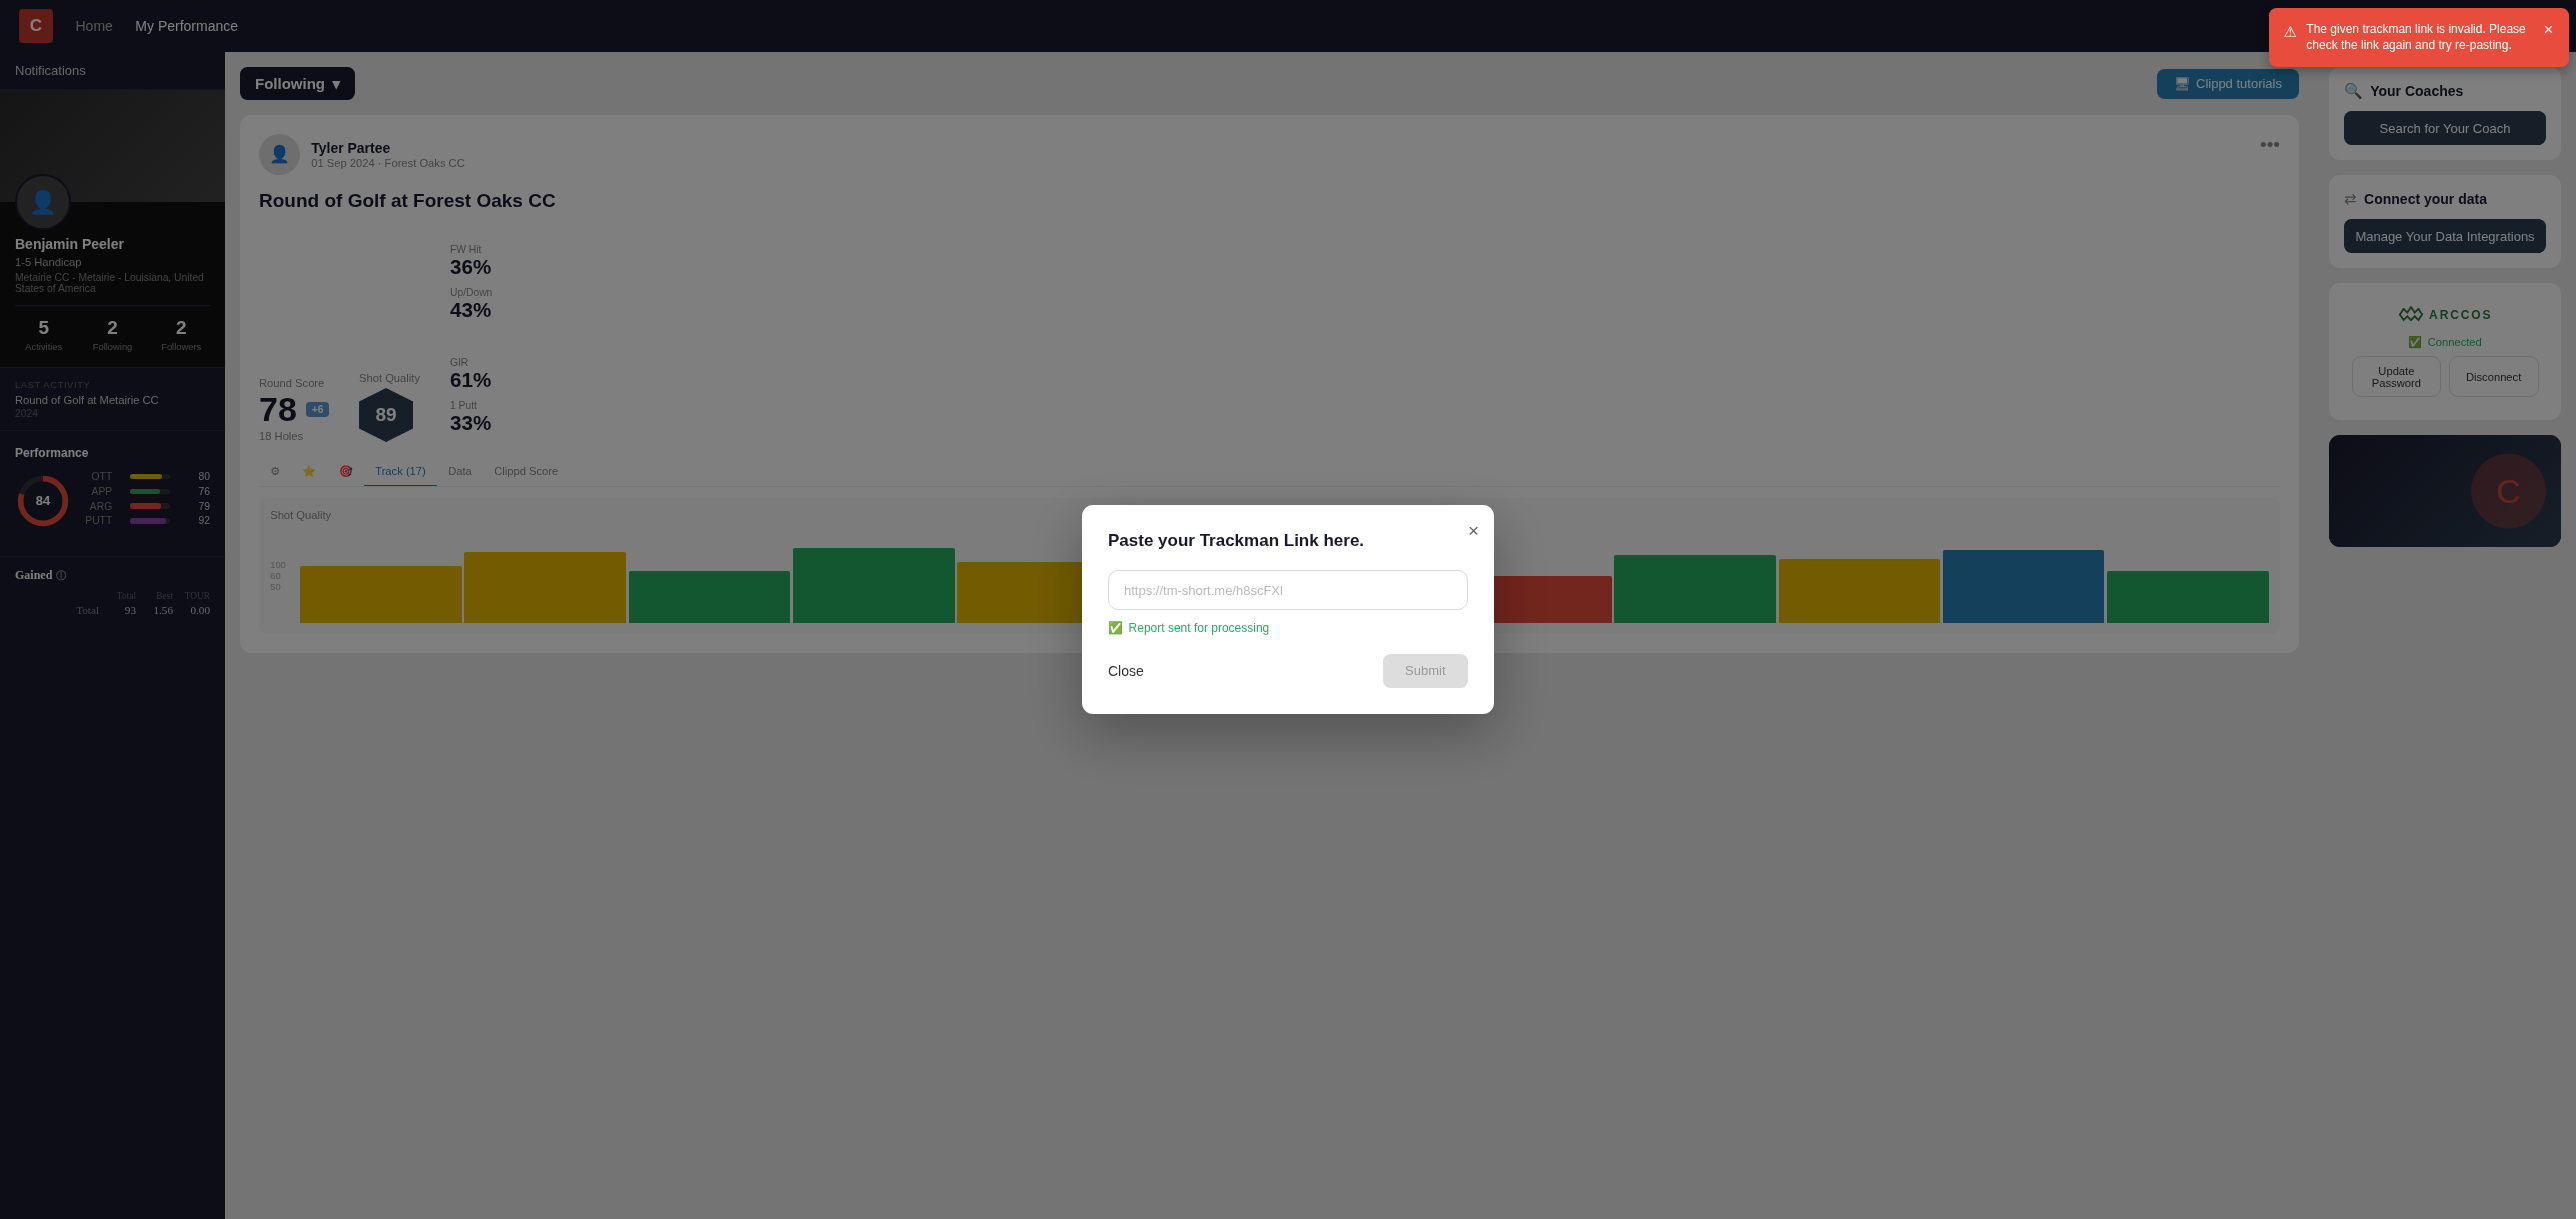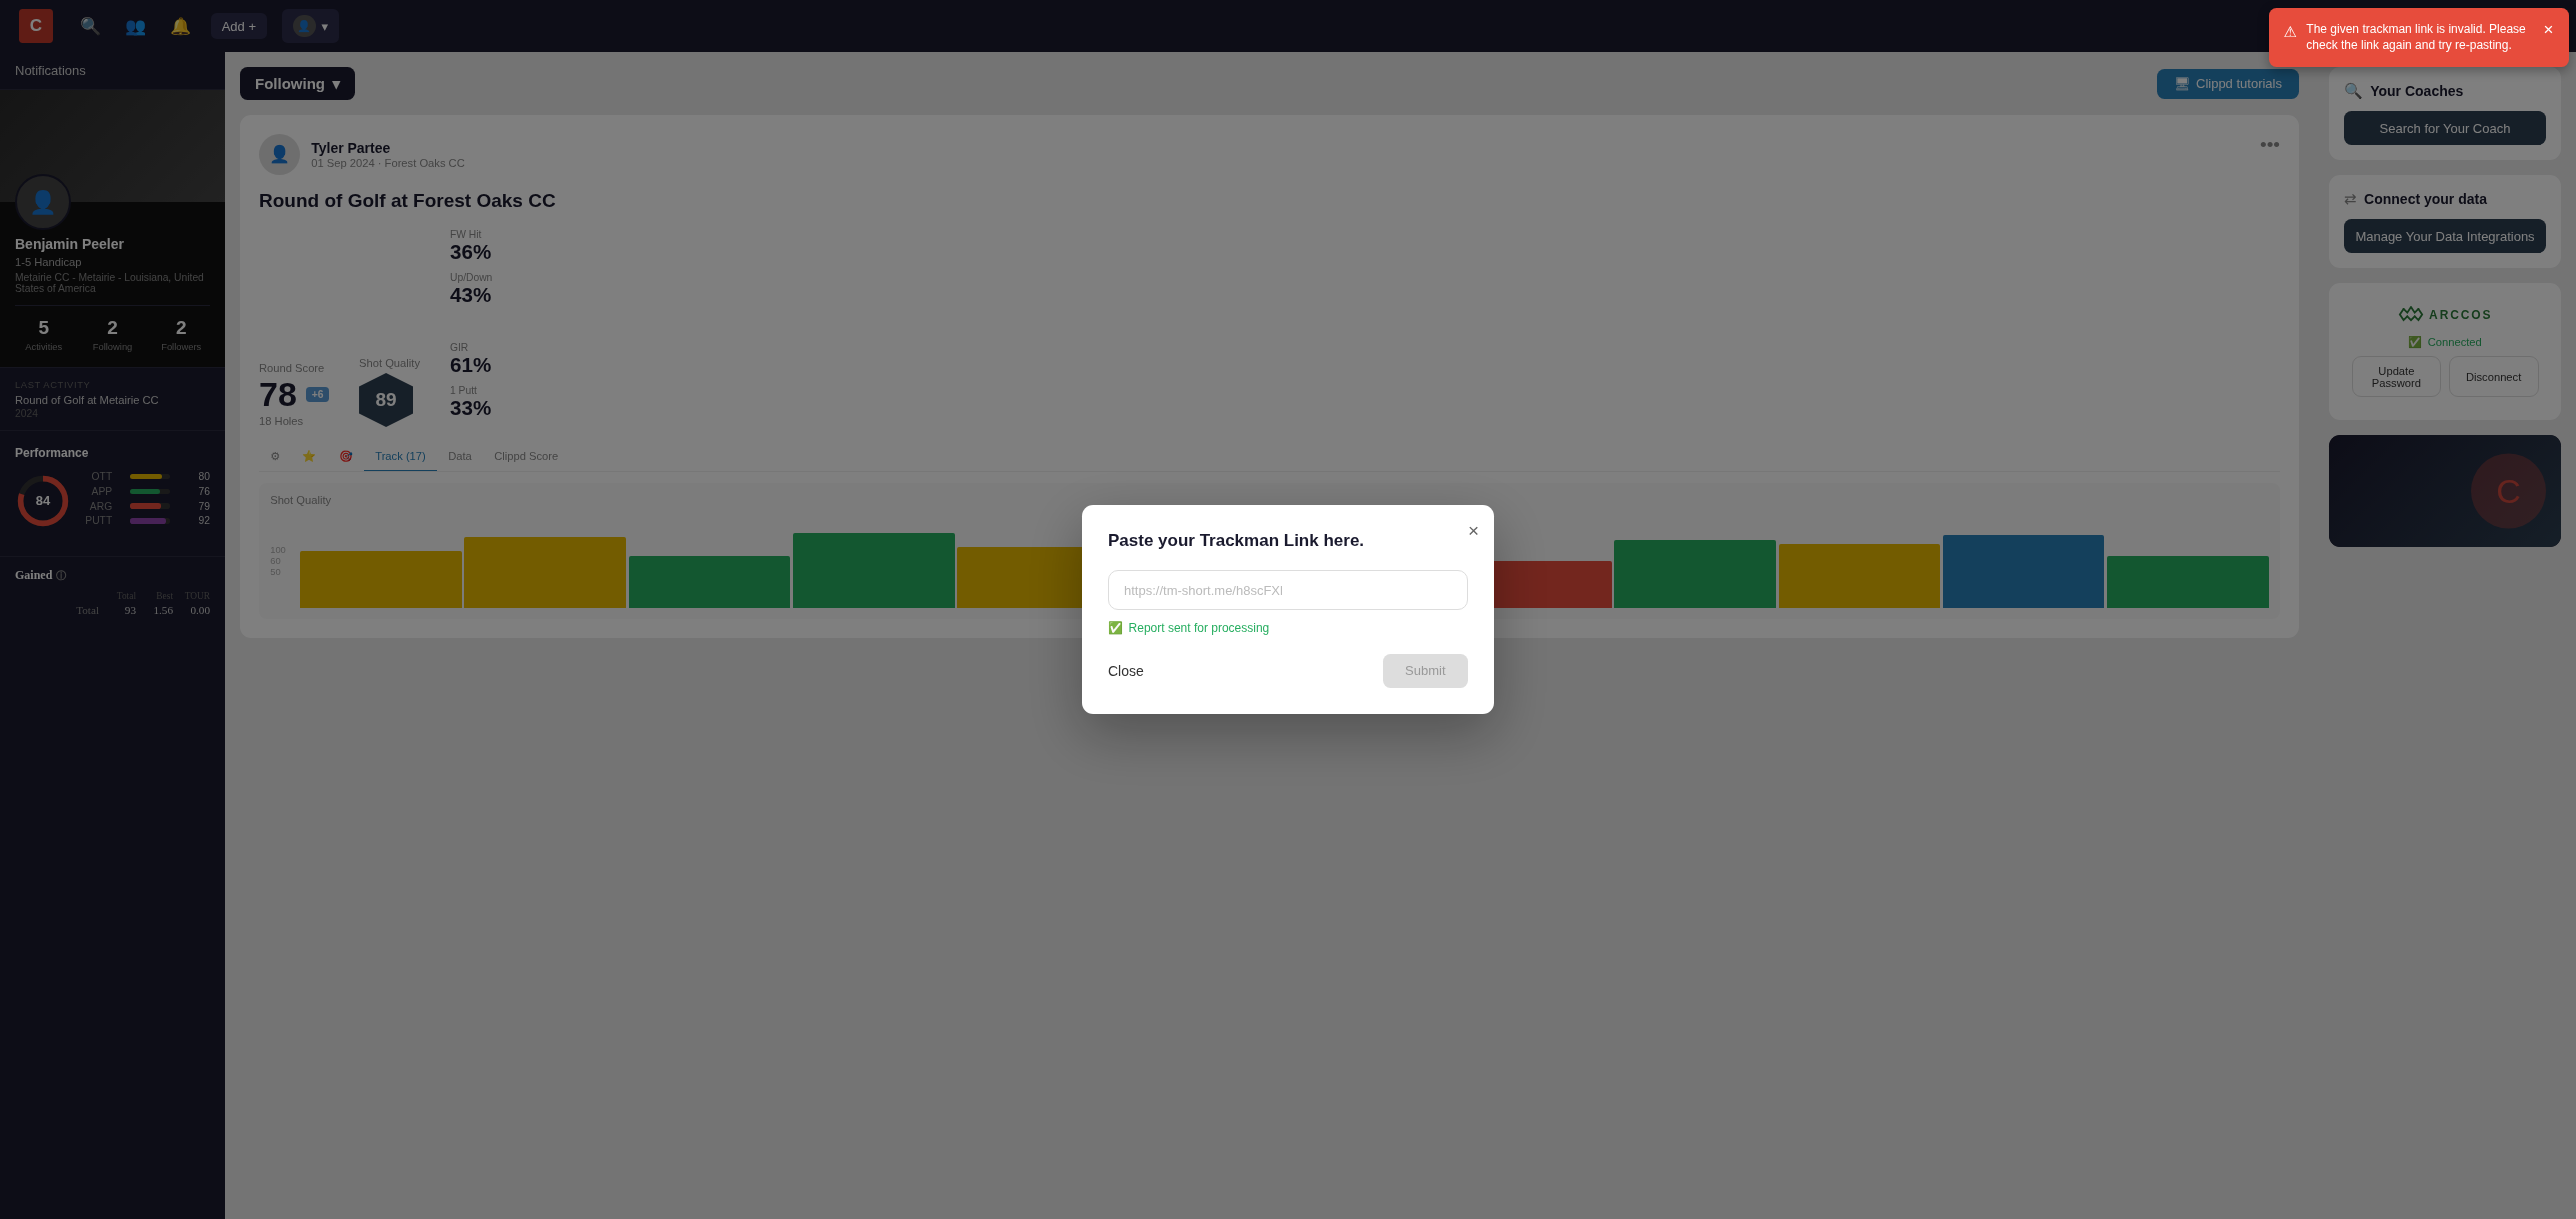--- a/index.html
+++ b/index.html
@@ -99,21 +99,21 @@
     }
 
     
     .round-card { background: white; border-radius: 11.2px; padding: 19px; margin-bottom: 15px; }
     .round-card-header { display: flex; align-items: flex-start; justify-content: space-between; margin-bottom: 15px; }
     .round-user { display: flex; gap: 11.2px; align-items: center; }
     .round-avatar { width: 41px; height: 41px; background: #ddd; border-radius: 50%; display: flex; align-items: center; justify-content: center; color: #888; font-size: 17px; }
     .round-user-name { font-size: 14px; font-weight: 700; color: #1a1a2e; }
     .round-user-meta { font-size: 11.2px; color: #888; margin-top: 1.9px; }
     .round-more { background: none; border: none; color: #888; cursor: pointer; font-size: 19px; }
-    .round-title { font-size: 19px; font-weight: 700; color: #1a1a2e; margin-bottom: 17px; }
+    .round-title { font-size: 19px; font-weight: 700; color: #1a1a2e; margin-bottom: 32px; }
     .round-stats { display: flex; gap: 30px; align-items: flex-end; }
     .round-stat-block { }
     .round-stat-lbl { font-size: 11.2px; color: #888; margin-bottom: 3.7px; }
     .round-score-val { font-size: 34px; font-weight: 800; color: #1a1a2e; line-height: 1; }
     .round-score-badge { display: inline-flex; align-items: center; gap: 3.7px; }
     .round-badge { background: #5b9bd5; color: white; font-size: 10.3px; font-weight: 700; padding: 1.9px 5.6px; border-radius: 3.7px; margin-left: 5.6px; }
     .round-holes { font-size: 11.2px; color: #888; margin-top: 3.7px; }
     .shot-hex { width: 54px; height: 54px; background: #2c3e50; clip-path: polygon(50% 0%, 100% 25%, 100% 75%, 50% 100%, 0% 75%, 0% 25%); display: flex; align-items: center; justify-content: center; color: white; font-size: 19px; font-weight: 700; }
     .round-pct-stats { display: flex; gap: 28px; flex-direction: column; }
     .round-pct-col { }
@@ -168,20 +168,24 @@
     .modal-close-btn { background: none; border: none; color: #333; font-size: 14px; cursor: pointer; font-weight: 500; }
     .modal-submit-btn { background: #ddd; border: none; color: #999; padding: 9.4px 22.5px; border-radius: 7.5px; font-size: 13px; cursor: not-allowed; }
   </style>
 </head>
 <body>
 
 <nav class="navbar">
   <div class="nav-logo">
     <span>C</span>
   </div>
+  <div class="nav-links">
+    <a class="nav-link">Home</a>
+    <a class="nav-link active">My Performance</a>
+  </div>
   <div class="nav-actions">
     <div class="nav-icon">🔍</div>
     <div class="nav-icon">👥</div>
     <div class="nav-icon">🔔</div>
     <button class="nav-add">
       <span>Add +</span>
     </button>
     <button class="nav-user">
       <div class="nav-avatar">👤</div>
       <span>▾</span>

